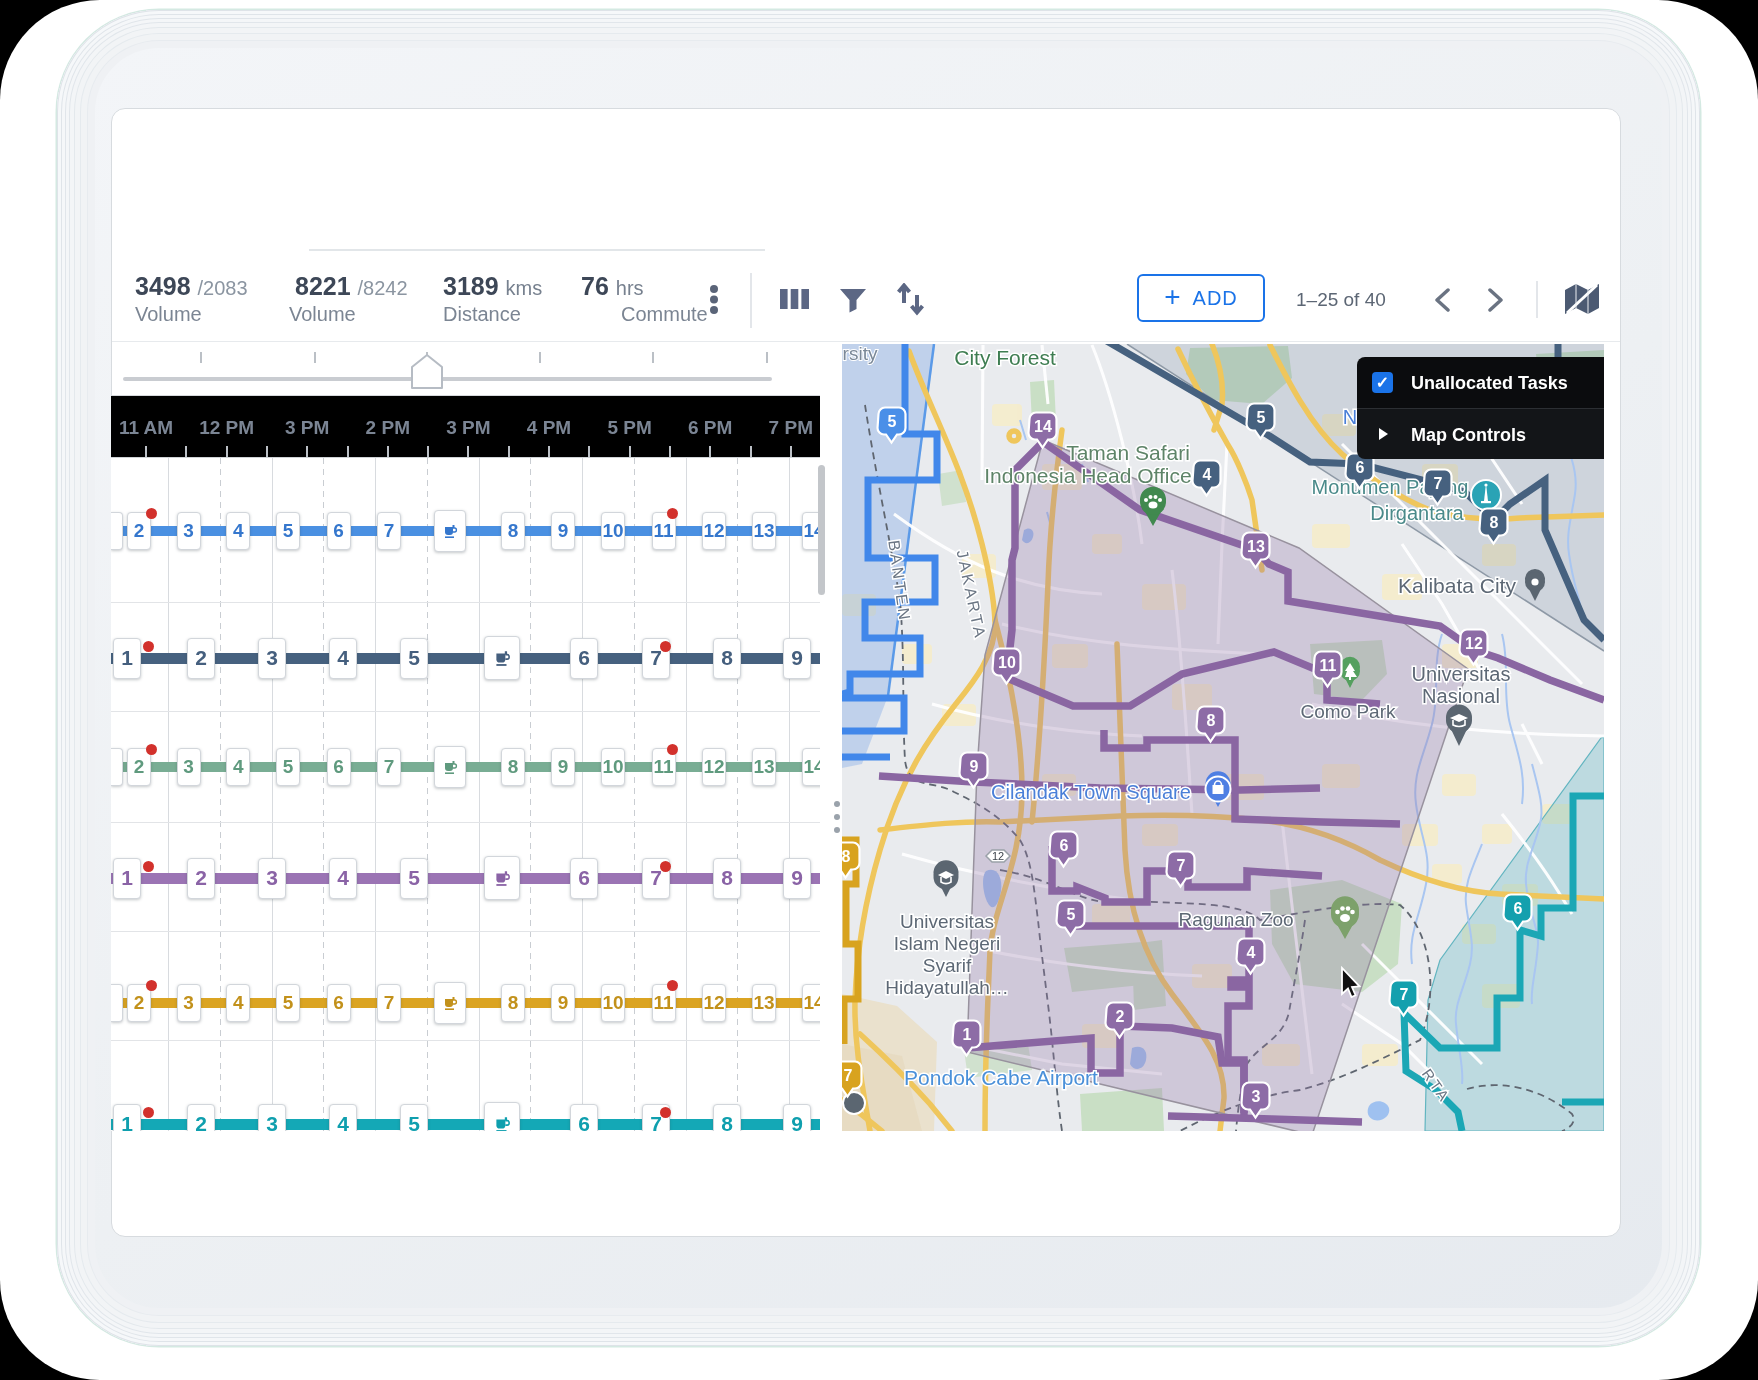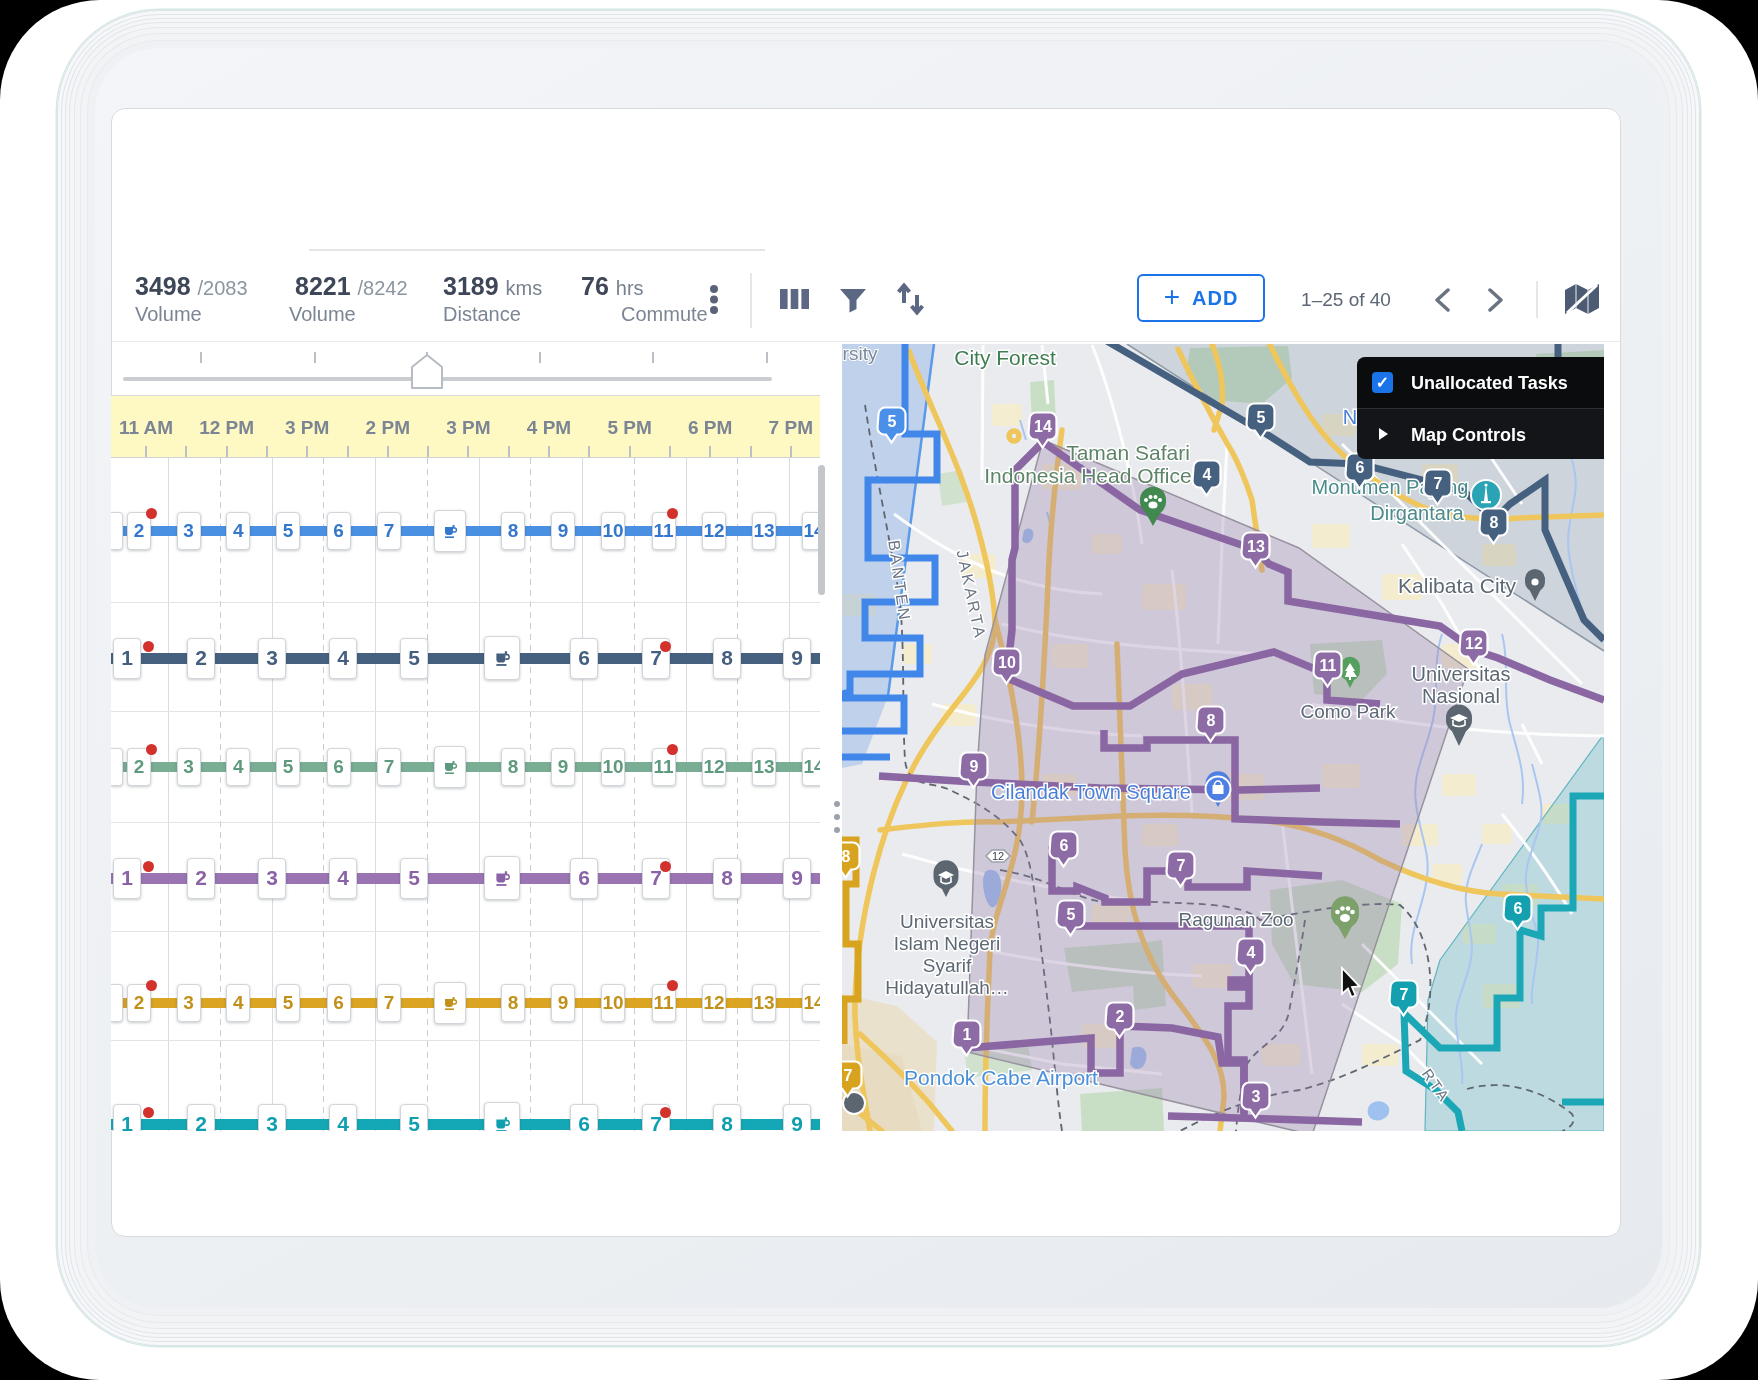--- a/index.html
+++ b/index.html
@@ -25,25 +25,25 @@
 
 .num { position:absolute; top:272px; font-size:25px; font-weight:700; color:#3d4757; white-space:nowrap; }
 .num .frac { font-size:20px; font-weight:400; color:#8b95a1; }
 .num .unit { font-size:20px; font-weight:400; color:#77818f; }
 .lbl { position:absolute; top:303px; font-size:20px; font-weight:400; color:#7b8593; }
 .vdiv { position:absolute; width:2px; background:#e3e6ea; }
 
 .addbtn { position:absolute; left:1137px; top:274px; width:128px; height:48px; border:2px solid #1a73e8;
   border-radius:6px; color:#1a73e8; display:flex; align-items:center; justify-content:center; }
 .addbtn .plus { font-size:28px; font-weight:400; margin-right:12px; margin-top:-3px; }
-.addbtn .txt { font-size:20px; font-weight:700; letter-spacing:1px; }
-.pagetxt { position:absolute; left:1296px; top:289px; width:100px; text-align:center; font-size:19px; color:#5c6674; }
+.addbtn .txt { font-size:20px; font-weight:400; letter-spacing:1px; }
+.pagetxt { position:absolute; left:1296px; top:289px; width:100px; font-size:19px; color:#5c6674; }
 
 #slider { position:absolute; left:111px; top:345px; width:709px; height:55px; }
-.band { position:absolute; left:111px; top:395px; width:709px; height:63px; background:#fef9c3;
+.band { position:absolute; left:111px; top:395px; width:709px; height:63px; background:#000000;
   border-top:1px solid #d6d9dc; border-bottom:1px solid #cfd3d6; }
 .hourlbl { position:absolute; top:21px; font-size:19px; font-weight:700; color:#7b8594; transform:translateX(-50%); white-space:nowrap; }
 .bandtick { position:absolute; bottom:0; width:2px; height:11px; background:#bbc0c6; }
 #gridarea { position:absolute; left:111px; top:458px; width:709px; height:673px; overflow:hidden; background:#fff; }
 .vsolid { position:absolute; top:0; width:1px; height:673px; background:#d8dbdf; }
 .vdash { position:absolute; top:0; width:1px; height:673px;
   background:repeating-linear-gradient(to bottom,#c9cdd2 0 6px,transparent 6px 11px); }
 .hline { position:absolute; left:0; width:709px; height:1px; background:#e2e4e7; }
 .bar { position:absolute; left:0; width:709px; }
 .badge { position:absolute; background:#fff; border:1px solid #d2d6db; border-radius:4px;

